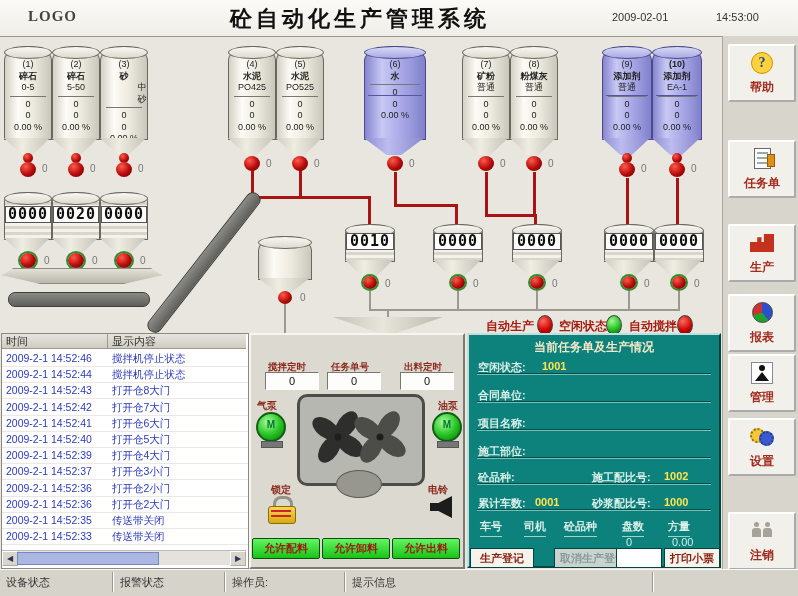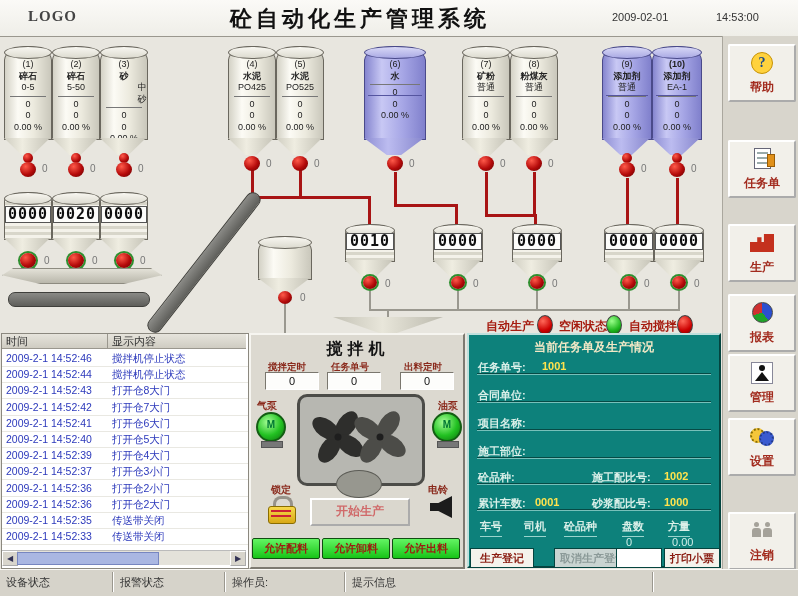--- a/index.html
+++ b/index.html
@@ -504,21 +504,20 @@
         </div>
       </div>
     <div id="logscroll">
       <div class="scrbtn" style="left:0;">◀</div>
       <div id="scrthumb"></div>
       <div class="scrbtn" style="right:0;">▶</div>
     </div>
   </div>
 
   <div id="mixpanel" class="abs"></div>
-  <div id="mixtitle" class="abs">搅拌机</div>
   <div id="timers">
       <div class="tlabel" style="position: absolute; left: 268px; top: 361px;">搅拌定时</div>
       <div class="tbox" style="position: absolute; left: 265px; top: 372px;">0</div>
       <div class="tlabel" style="position: absolute; left: 331px; top: 361px;">任务单号</div>
       <div class="tbox" style="position: absolute; left: 327px; top: 372px;">0</div>
       <div class="tlabel" style="position: absolute; left: 404px; top: 361px;">出料定时</div>
       <div class="tbox" style="position: absolute; left: 400px; top: 372px;">0</div>
     </div>
   <div id="drum" class="abs"></div>
   <div id="drumout" class="abs"></div>
@@ -546,33 +545,32 @@
   <div class="small-lbl abs" style="left:438px;top:399px;">油泵</div>
   <div class="pump abs" style="left:432px;top:412px;">
       <span class="m">M</span>
     </div>
   <div class="pumpbase abs" style="left:437px;top:441px;"></div>
   <div class="small-lbl abs" style="left:271px;top:483px;">锁定</div>
   <div id="lockshackle" class="abs"></div>
   <div id="lockbody" class="abs"></div>
   <div class="lockline abs" style="top:510px;"></div>
   <div class="lockline abs" style="top:515px;"></div>
-  <div id="mainbtn" class="abs">开始生产</div>
   <div class="small-lbl abs" style="left:428px;top:483px;">电铃</div>
   <div id="bellicon" class="abs"></div>
   <div id="gbtns">
       <div class="gbtn" style="position: absolute; left: 252px;">允许配料</div>
       <div class="gbtn" style="position: absolute; left: 322px;">允许卸料</div>
       <div class="gbtn" style="position: absolute; left: 392px;">允许出料</div>
     </div>
 
   <div id="taskpanel" class="abs"></div>
   <div id="tasktitle" class="abs">当前任务单及生产情况</div>
   <div id="taskrows">
-      <div class="trow-lbl" style="position: absolute; left: 478px; top: 360px;">任务单号:</div>
+      <div class="trow-lbl" style="position: absolute; left: 478px; top: 360px;">空闲状态:</div>
       <div class="trow-val" style="position: absolute; left: 542px; top: 360px;">1001</div>
       <div class="trow-line" style="position: absolute; top: 374px;"></div>
       <div class="trow-lbl" style="position: absolute; left: 478px; top: 388px;">合同单位:</div>
       <div class="trow-val" style="position: absolute; left: 542px; top: 388px;"></div>
       <div class="trow-line" style="position: absolute; top: 402px;"></div>
       <div class="trow-lbl" style="position: absolute; left: 478px; top: 416px;">项目名称:</div>
       <div class="trow-val" style="position: absolute; left: 542px; top: 416px;"></div>
       <div class="trow-line" style="position: absolute; top: 430px;"></div>
       <div class="trow-lbl" style="position: absolute; left: 478px; top: 444px;">施工部位:</div>
       <div class="trow-val" style="position: absolute; left: 542px; top: 444px;"></div>

